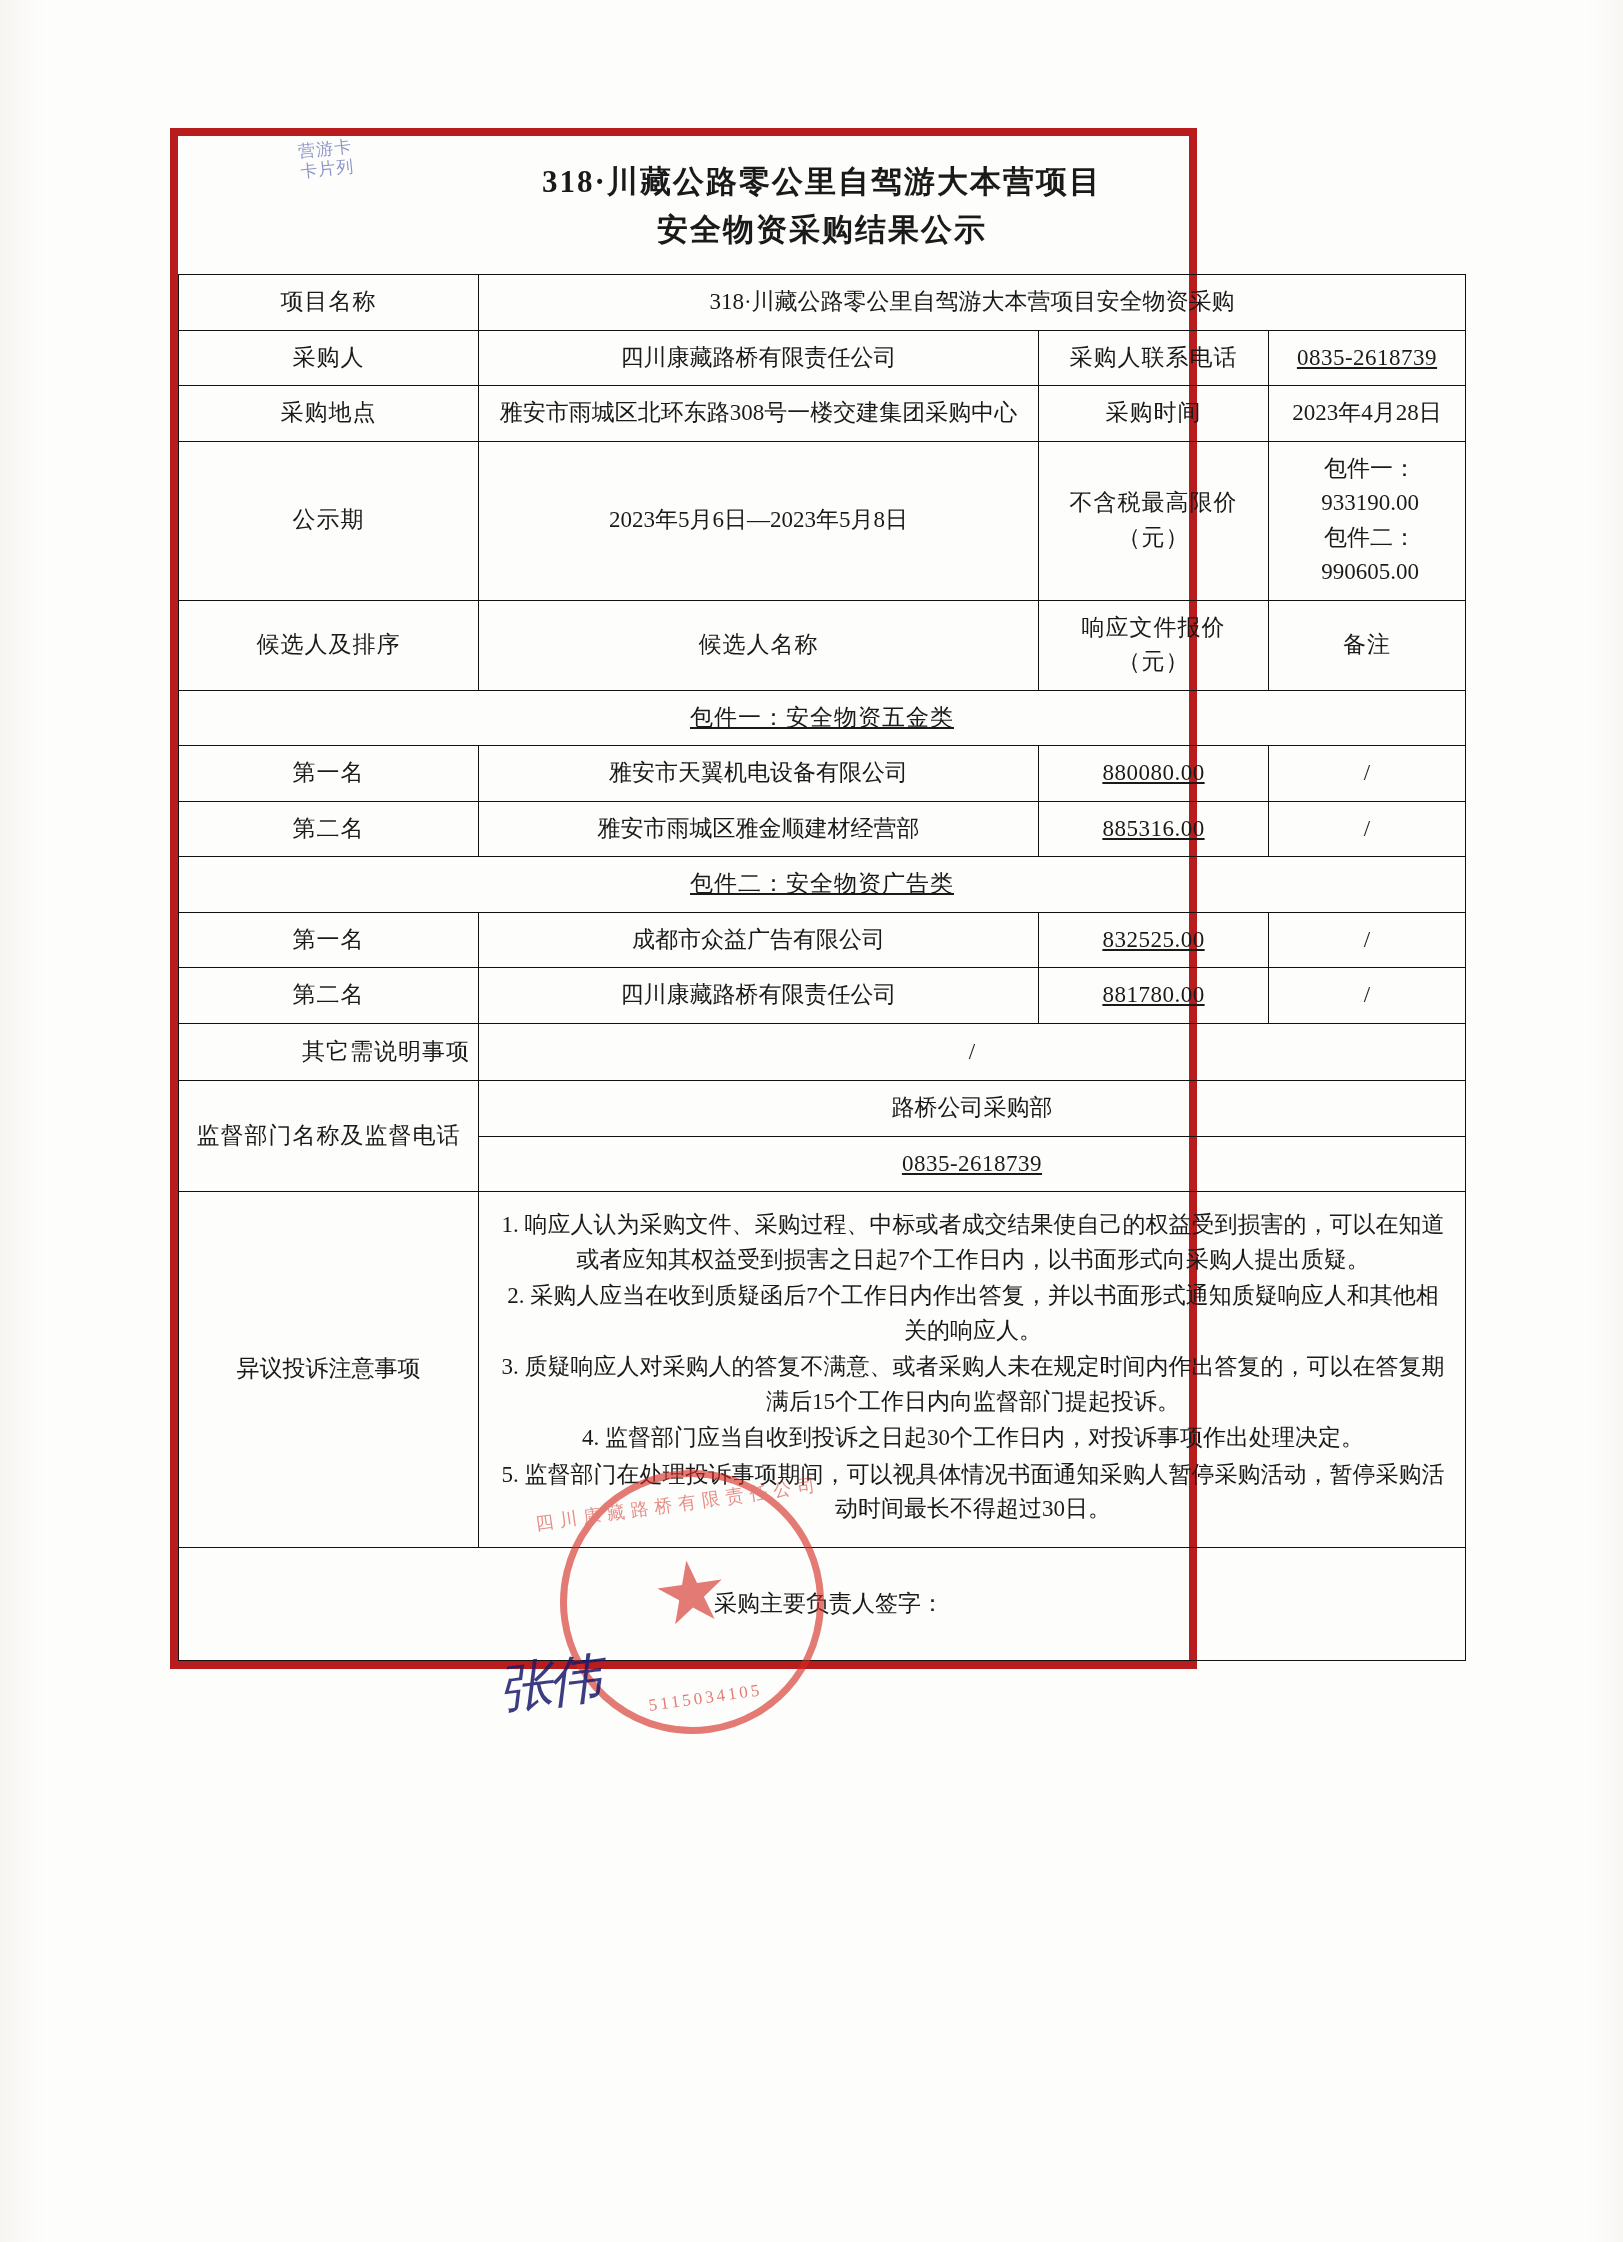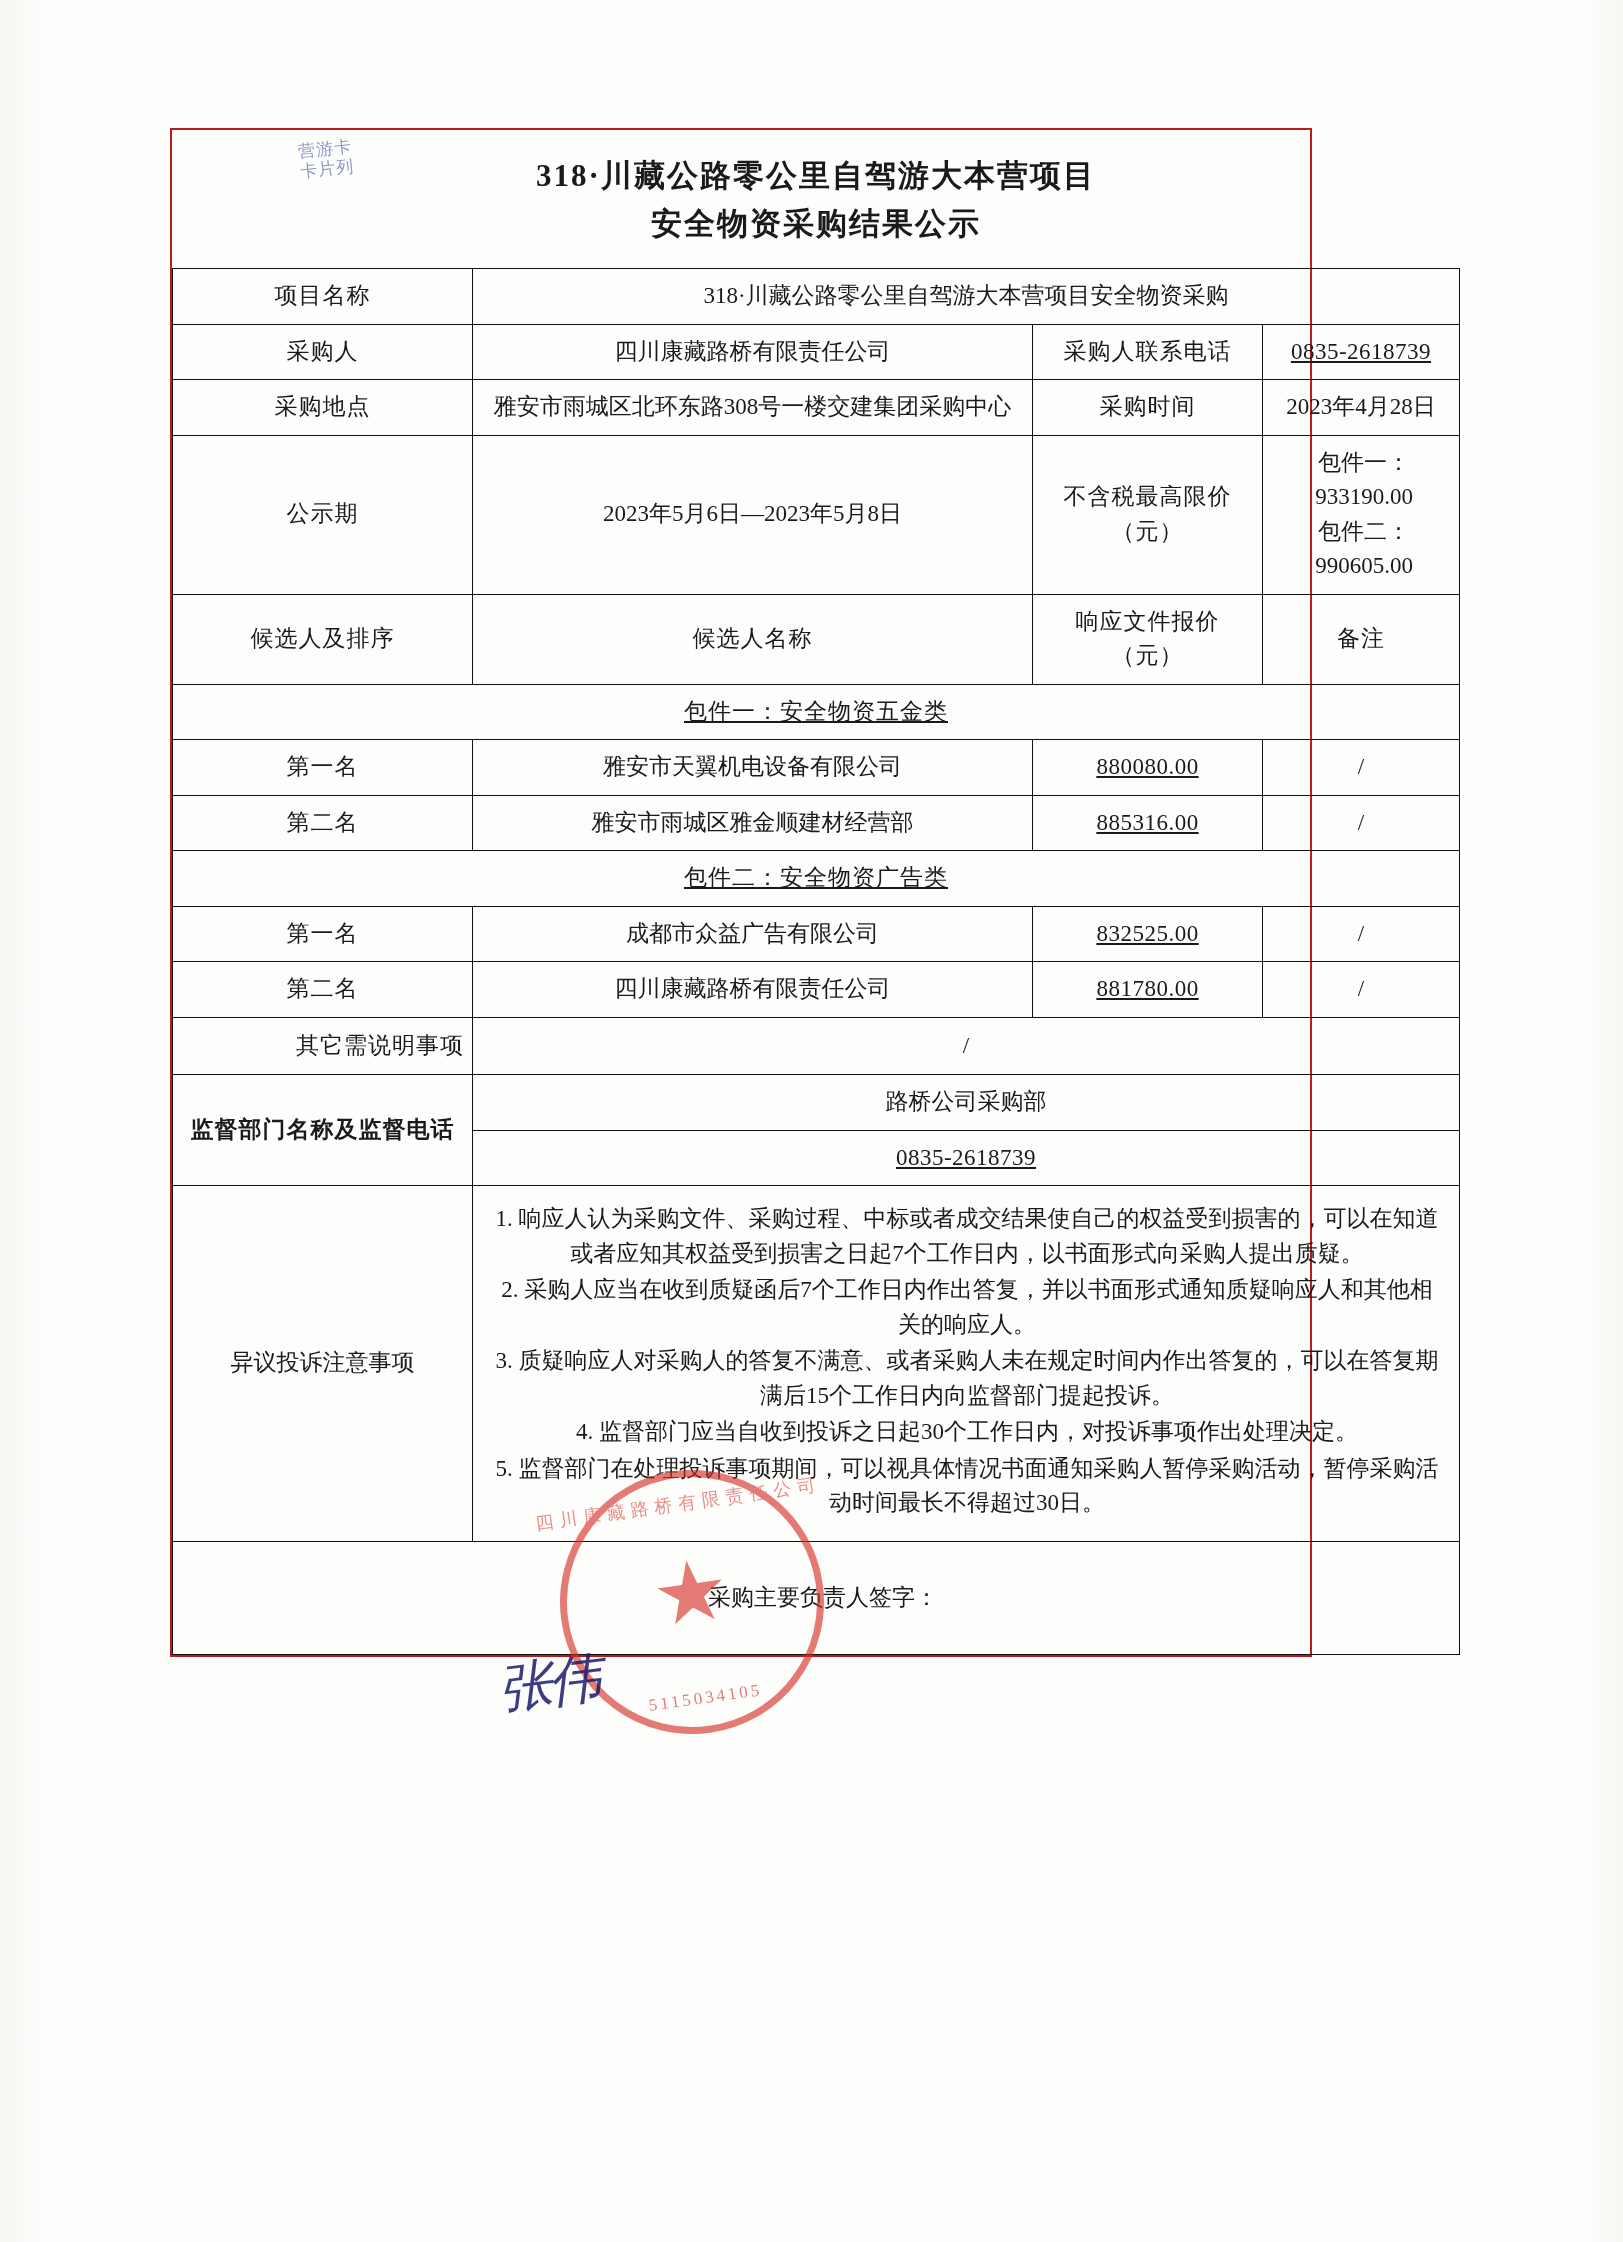--- a/index.html
+++ b/index.html
@@ -37,22 +37,22 @@
     right: 0; top: 0;
     width: 40px; height: 2242px;
     background: linear-gradient(to left, #f4f2ee, #ffffff);
     opacity: .6;
   }
 
   .doc {
     position: absolute;
     left: 170px;
     top: 128px;
-    width: 1142px;
-    border: 2px solid #b91c1c;
+    width: 1027px;
+    border: 8px solid #b91c1c;
     box-sizing: border-box;
   }
 
   table.main {
     width: 100%;
     border-collapse: collapse;
     table-layout: fixed;
   }
   table.main td {
     border: 1.5px solid #111;
@@ -307,21 +307,21 @@
         <td class="val val-num">881780.00</td>
         <td class="val">/</td>
       </tr>
 
       <tr>
         <td class="label" colspan="2" style="line-height:1.6;text-align:right;">其它需说明事项</td>
         <td class="val" colspan="4">/</td>
       </tr>
 
       <tr>
-        <td class="label" colspan="2" rowspan="2" style="line-height:1.6;font-weight:bold;">监督部门名称及监督电话</td>
+        <td class="label" colspan="2" rowspan="2" style="line-height:1.6;">监督部门名称及监督电话</td>
         <td class="val" colspan="4">路桥公司采购部</td>
       </tr>
       <tr>
         <td class="val val-num" colspan="4">0835-2618739</td>
       </tr>
 
       <tr>
         <td class="notice-label" colspan="2">异议投诉注意事项</td>
         <td class="notice-body" colspan="4">
           <p>1. 响应人认为采购文件、采购过程、中标或者成交结果使自己的权益受到损害的，可以在知道或者应知其权益受到损害之日起7个工作日内，以书面形式向采购人提出质疑。</p>

